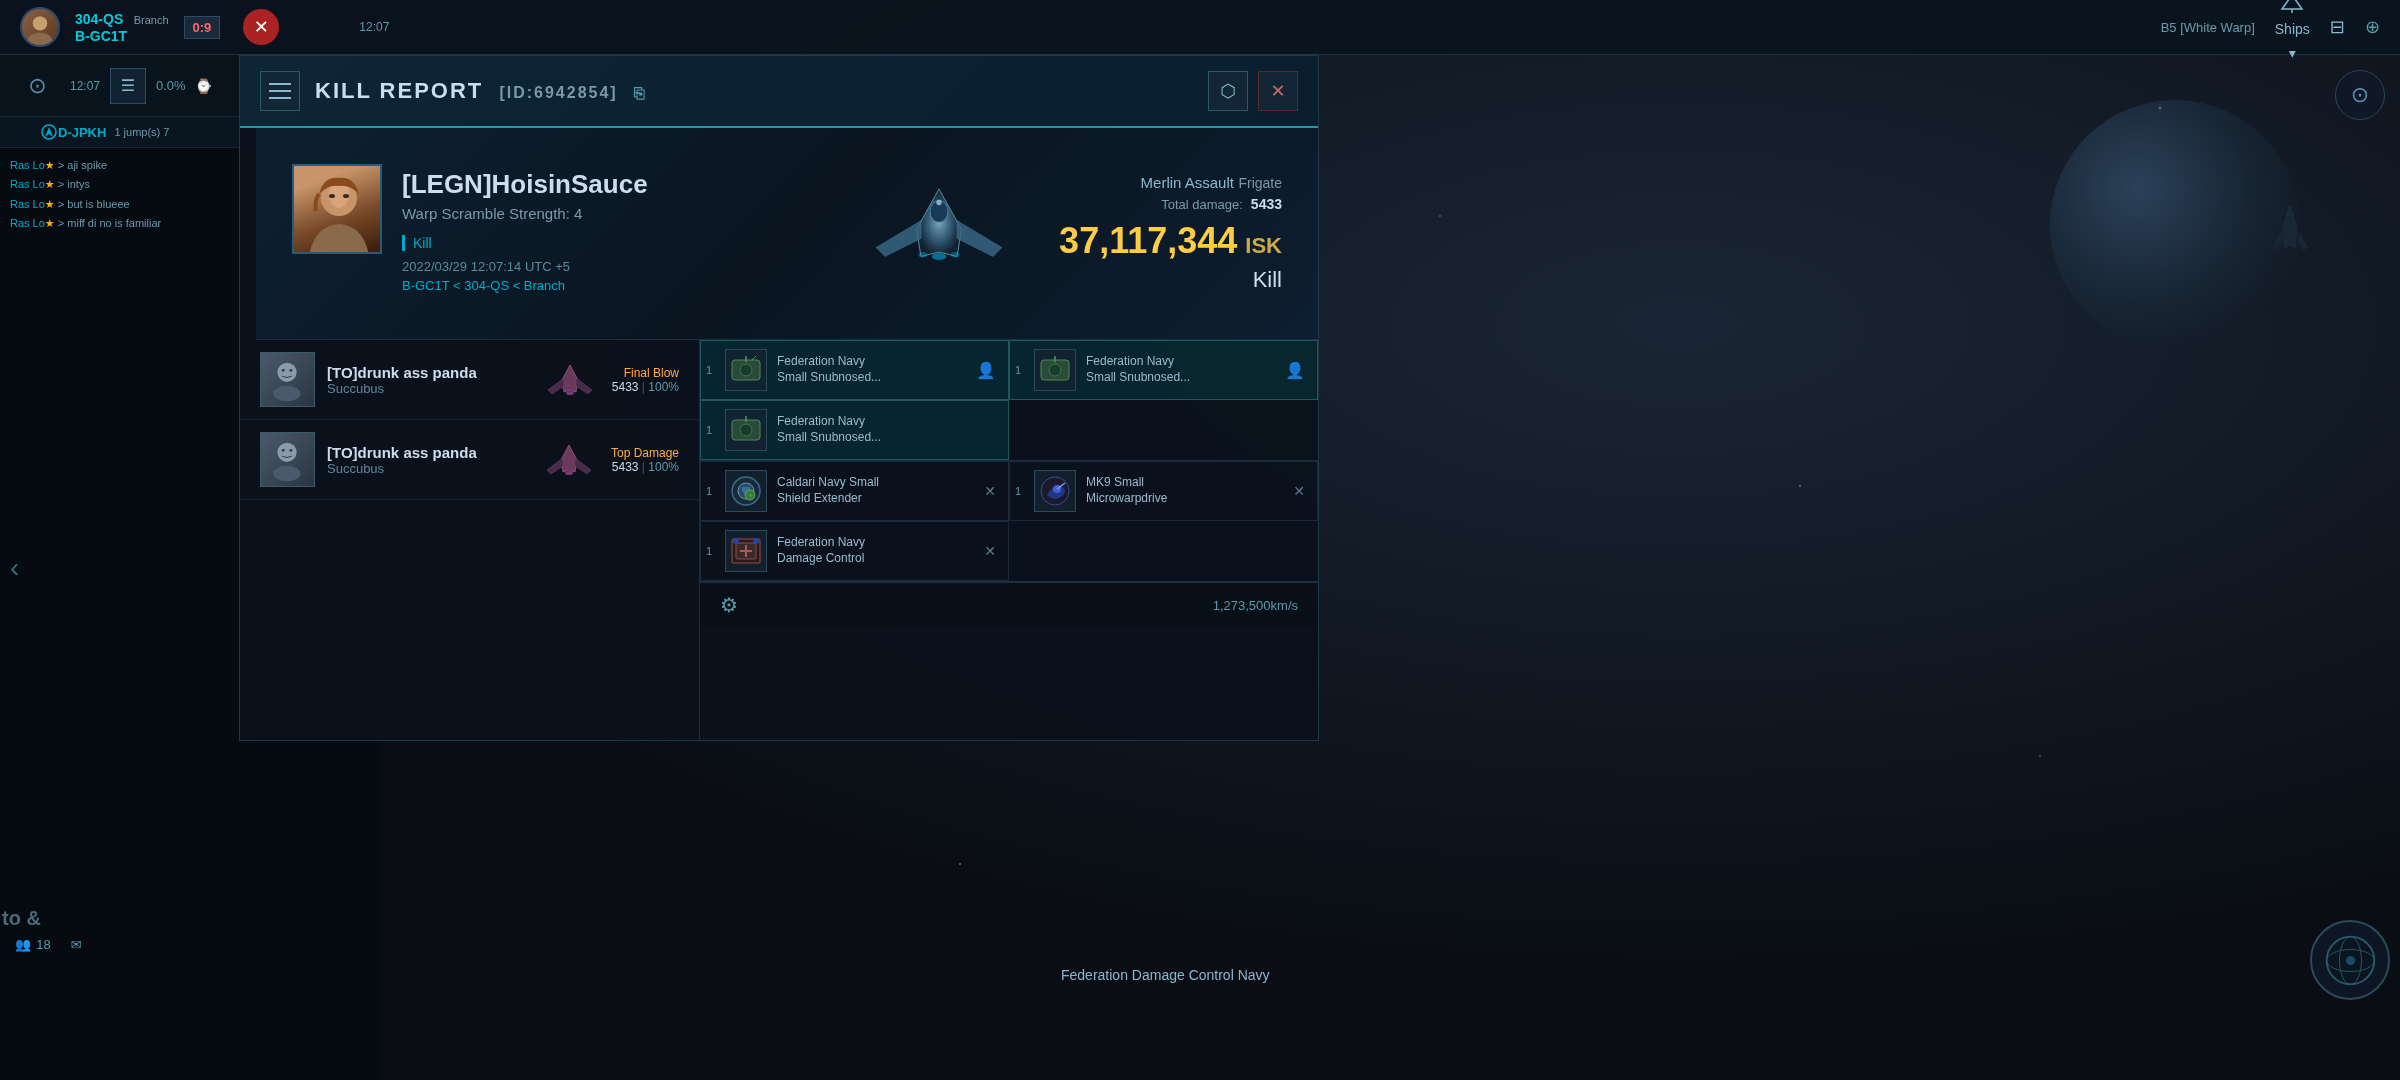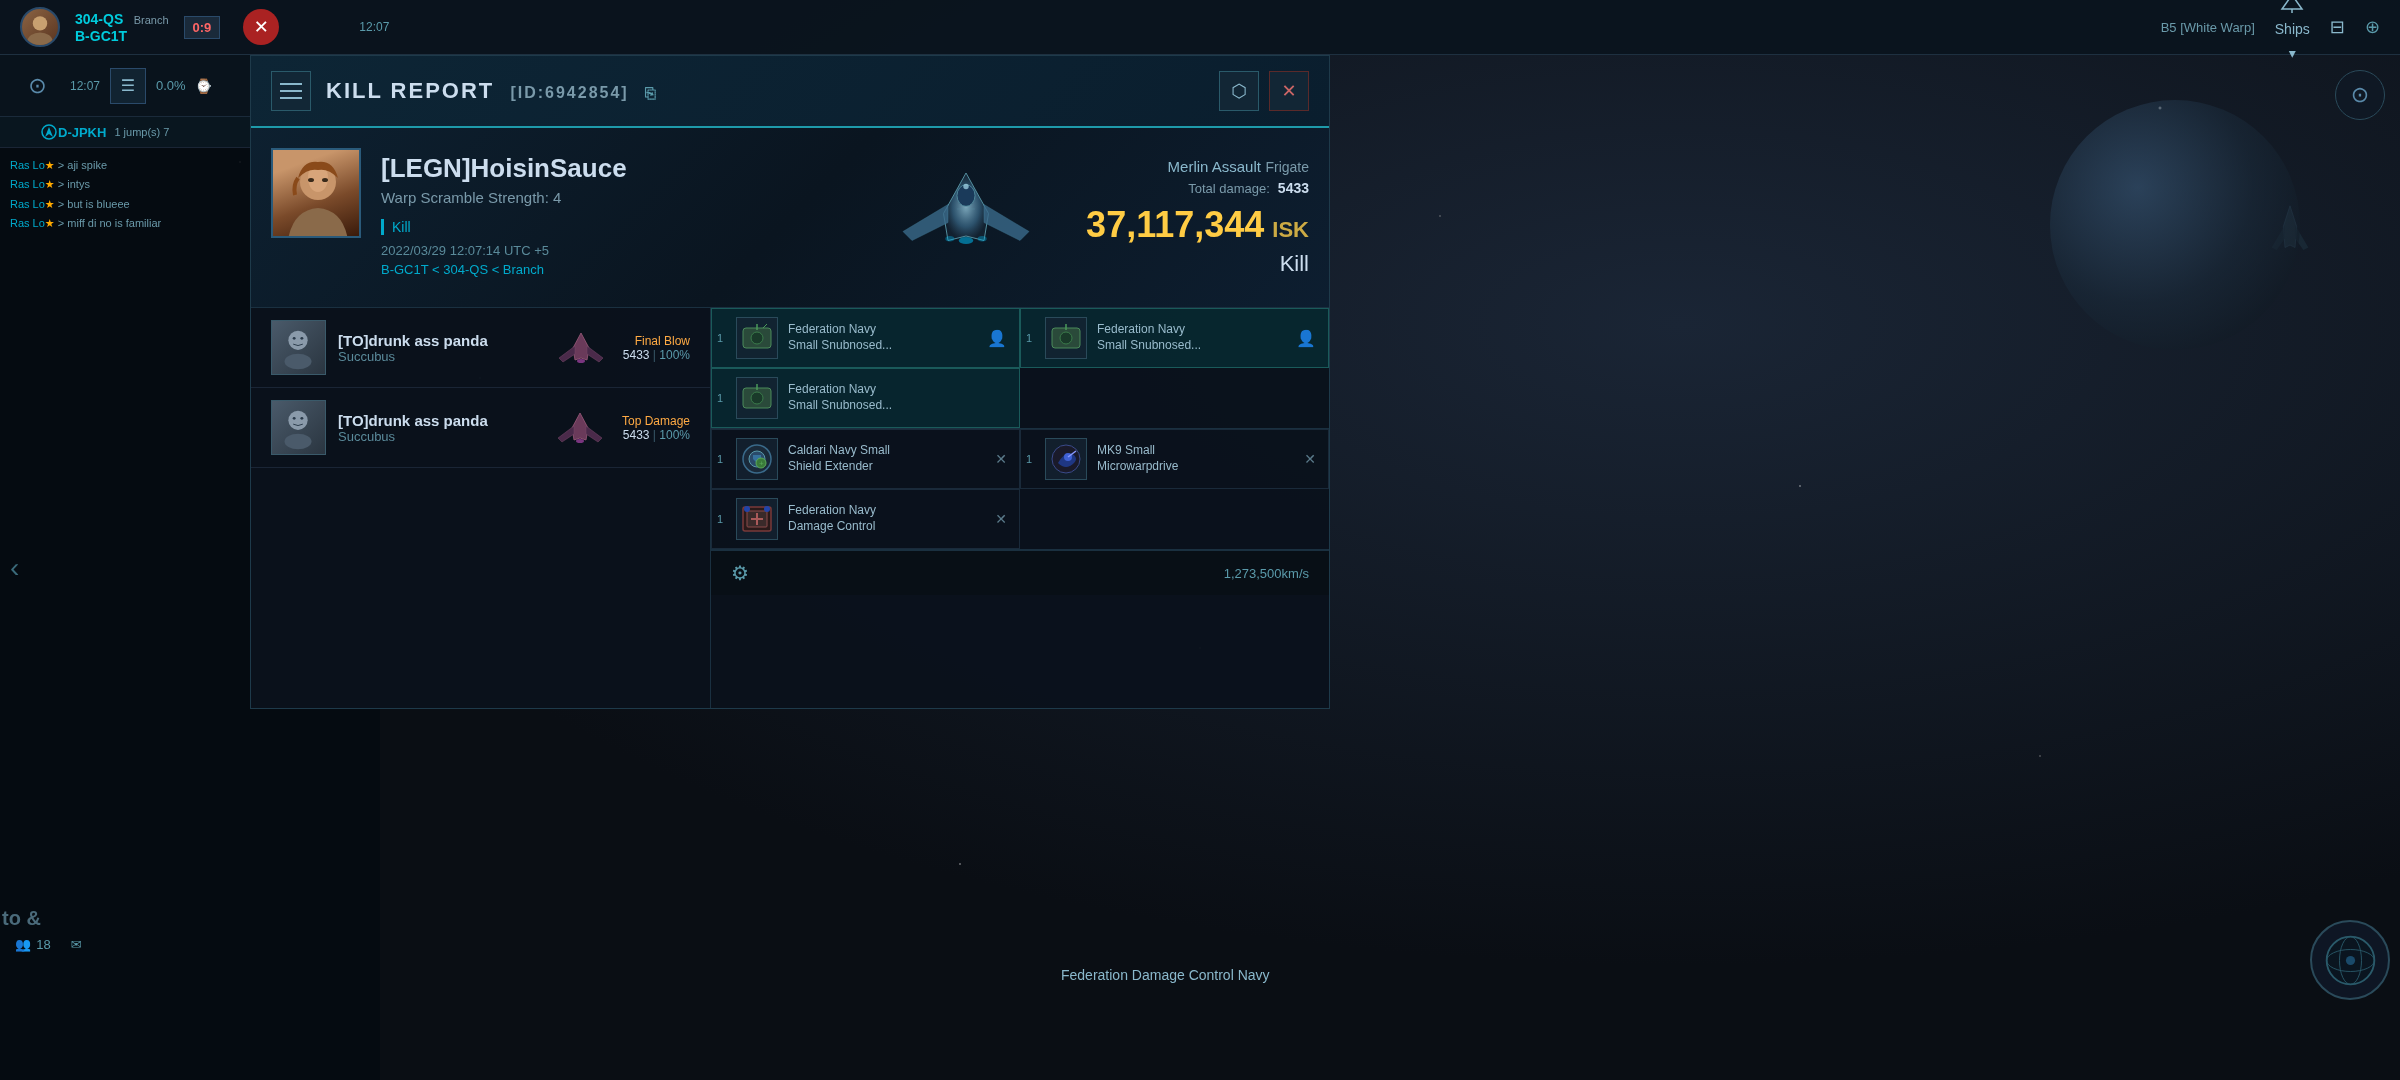--- a/index.html
+++ b/index.html
@@ -196,21 +196,21 @@
       align-items: center;
       gap: 5px;
       padding: 8px 15px;
       color: #5a9aaa;
       font-size: 13px;
     }
 
     
     .kill-report-modal {
       position: absolute;
-      left: 250px;
+      left: 239px;
       top: 55px;
       width: 1080px;
       background: rgba(10, 18, 28, 0.97);
       border: 1px solid #1e3a4a;
       z-index: 20;
     }
 
     .modal-header {
       display: flex;
       align-items: center;
@@ -268,24 +268,25 @@
 
     .modal-action-btn.close-btn {
       border-color: #5a2a2a;
       color: #cc6666;
     }
 
     
     .kill-hero {
       display: flex;
       background: linear-gradient(135deg, #0d2030 0%, #0a1520 50%, #0d1e30 100%);
-      padding: 20px;
+      padding: 36px;
       min-height: 160px;
       position: relative;
       border-bottom: 1px solid #1a3040;
+      margin-left: 16px;
     }
 
     .victim-avatar {
       width: 90px;
       height: 90px;
       background: linear-gradient(135deg, #8b5a3a 0%, #5a3520 100%);
       border: 2px solid #2a5a7a;
       flex-shrink: 0;
       display: flex;
       align-items: center;

